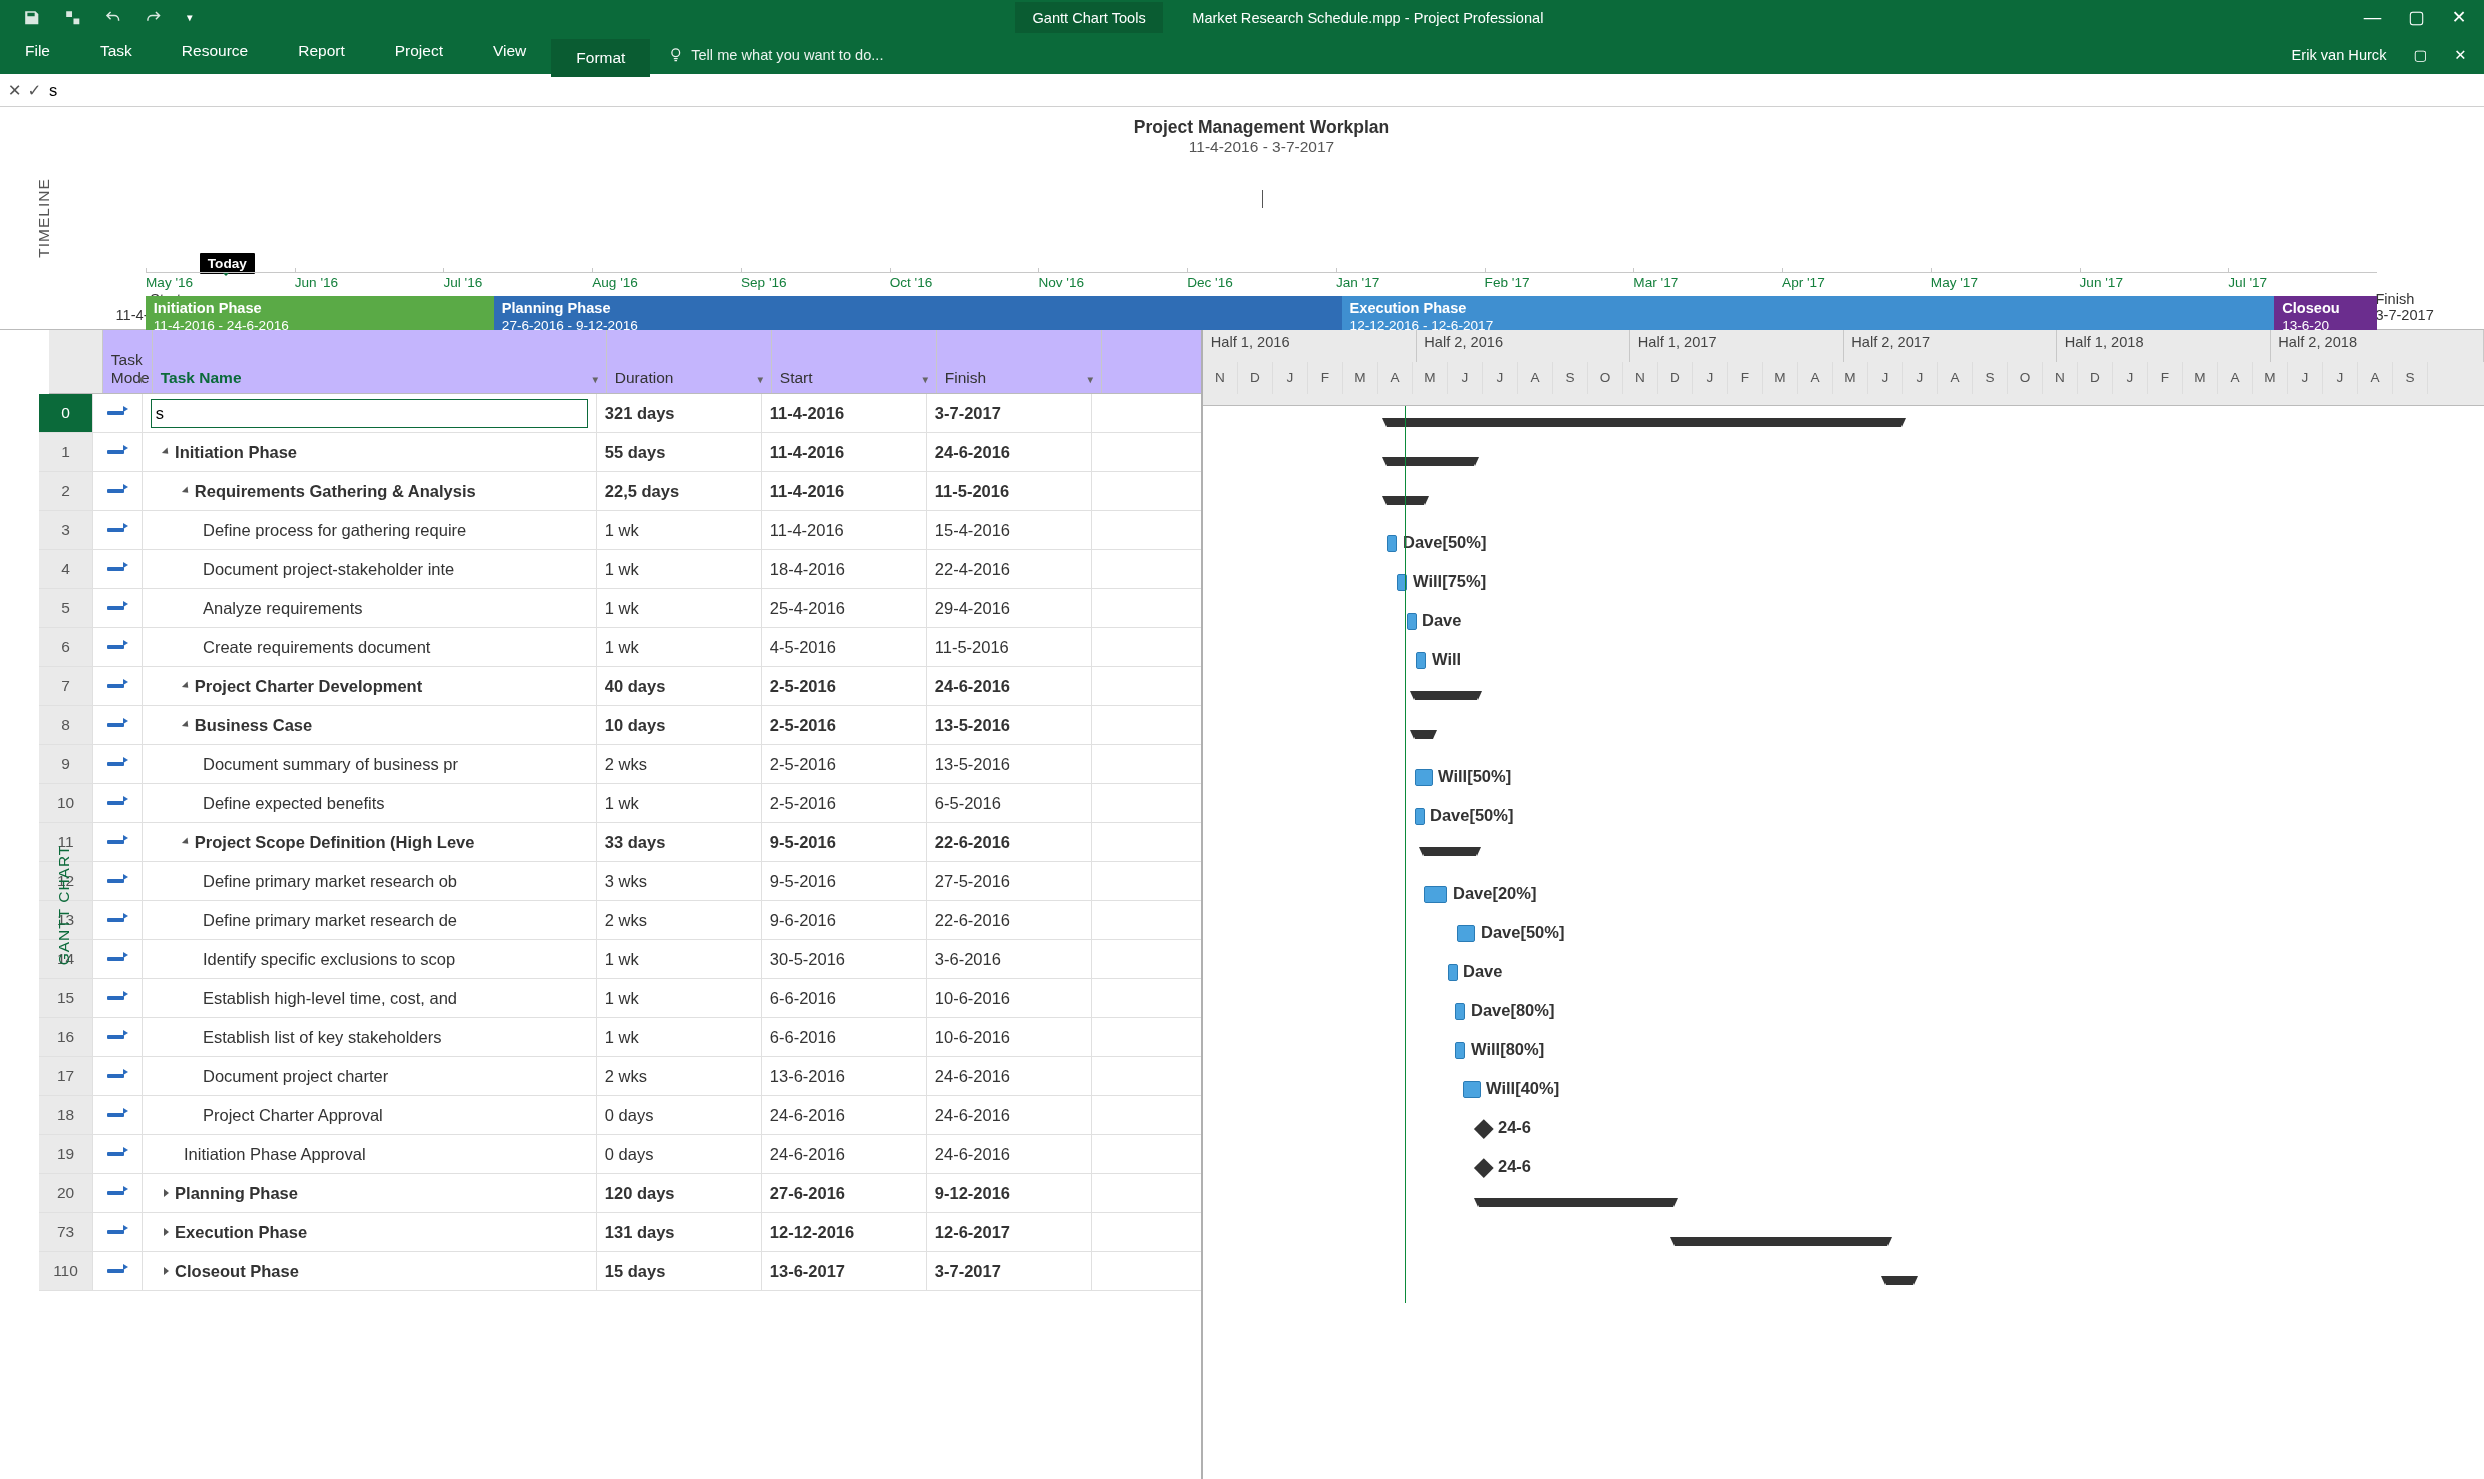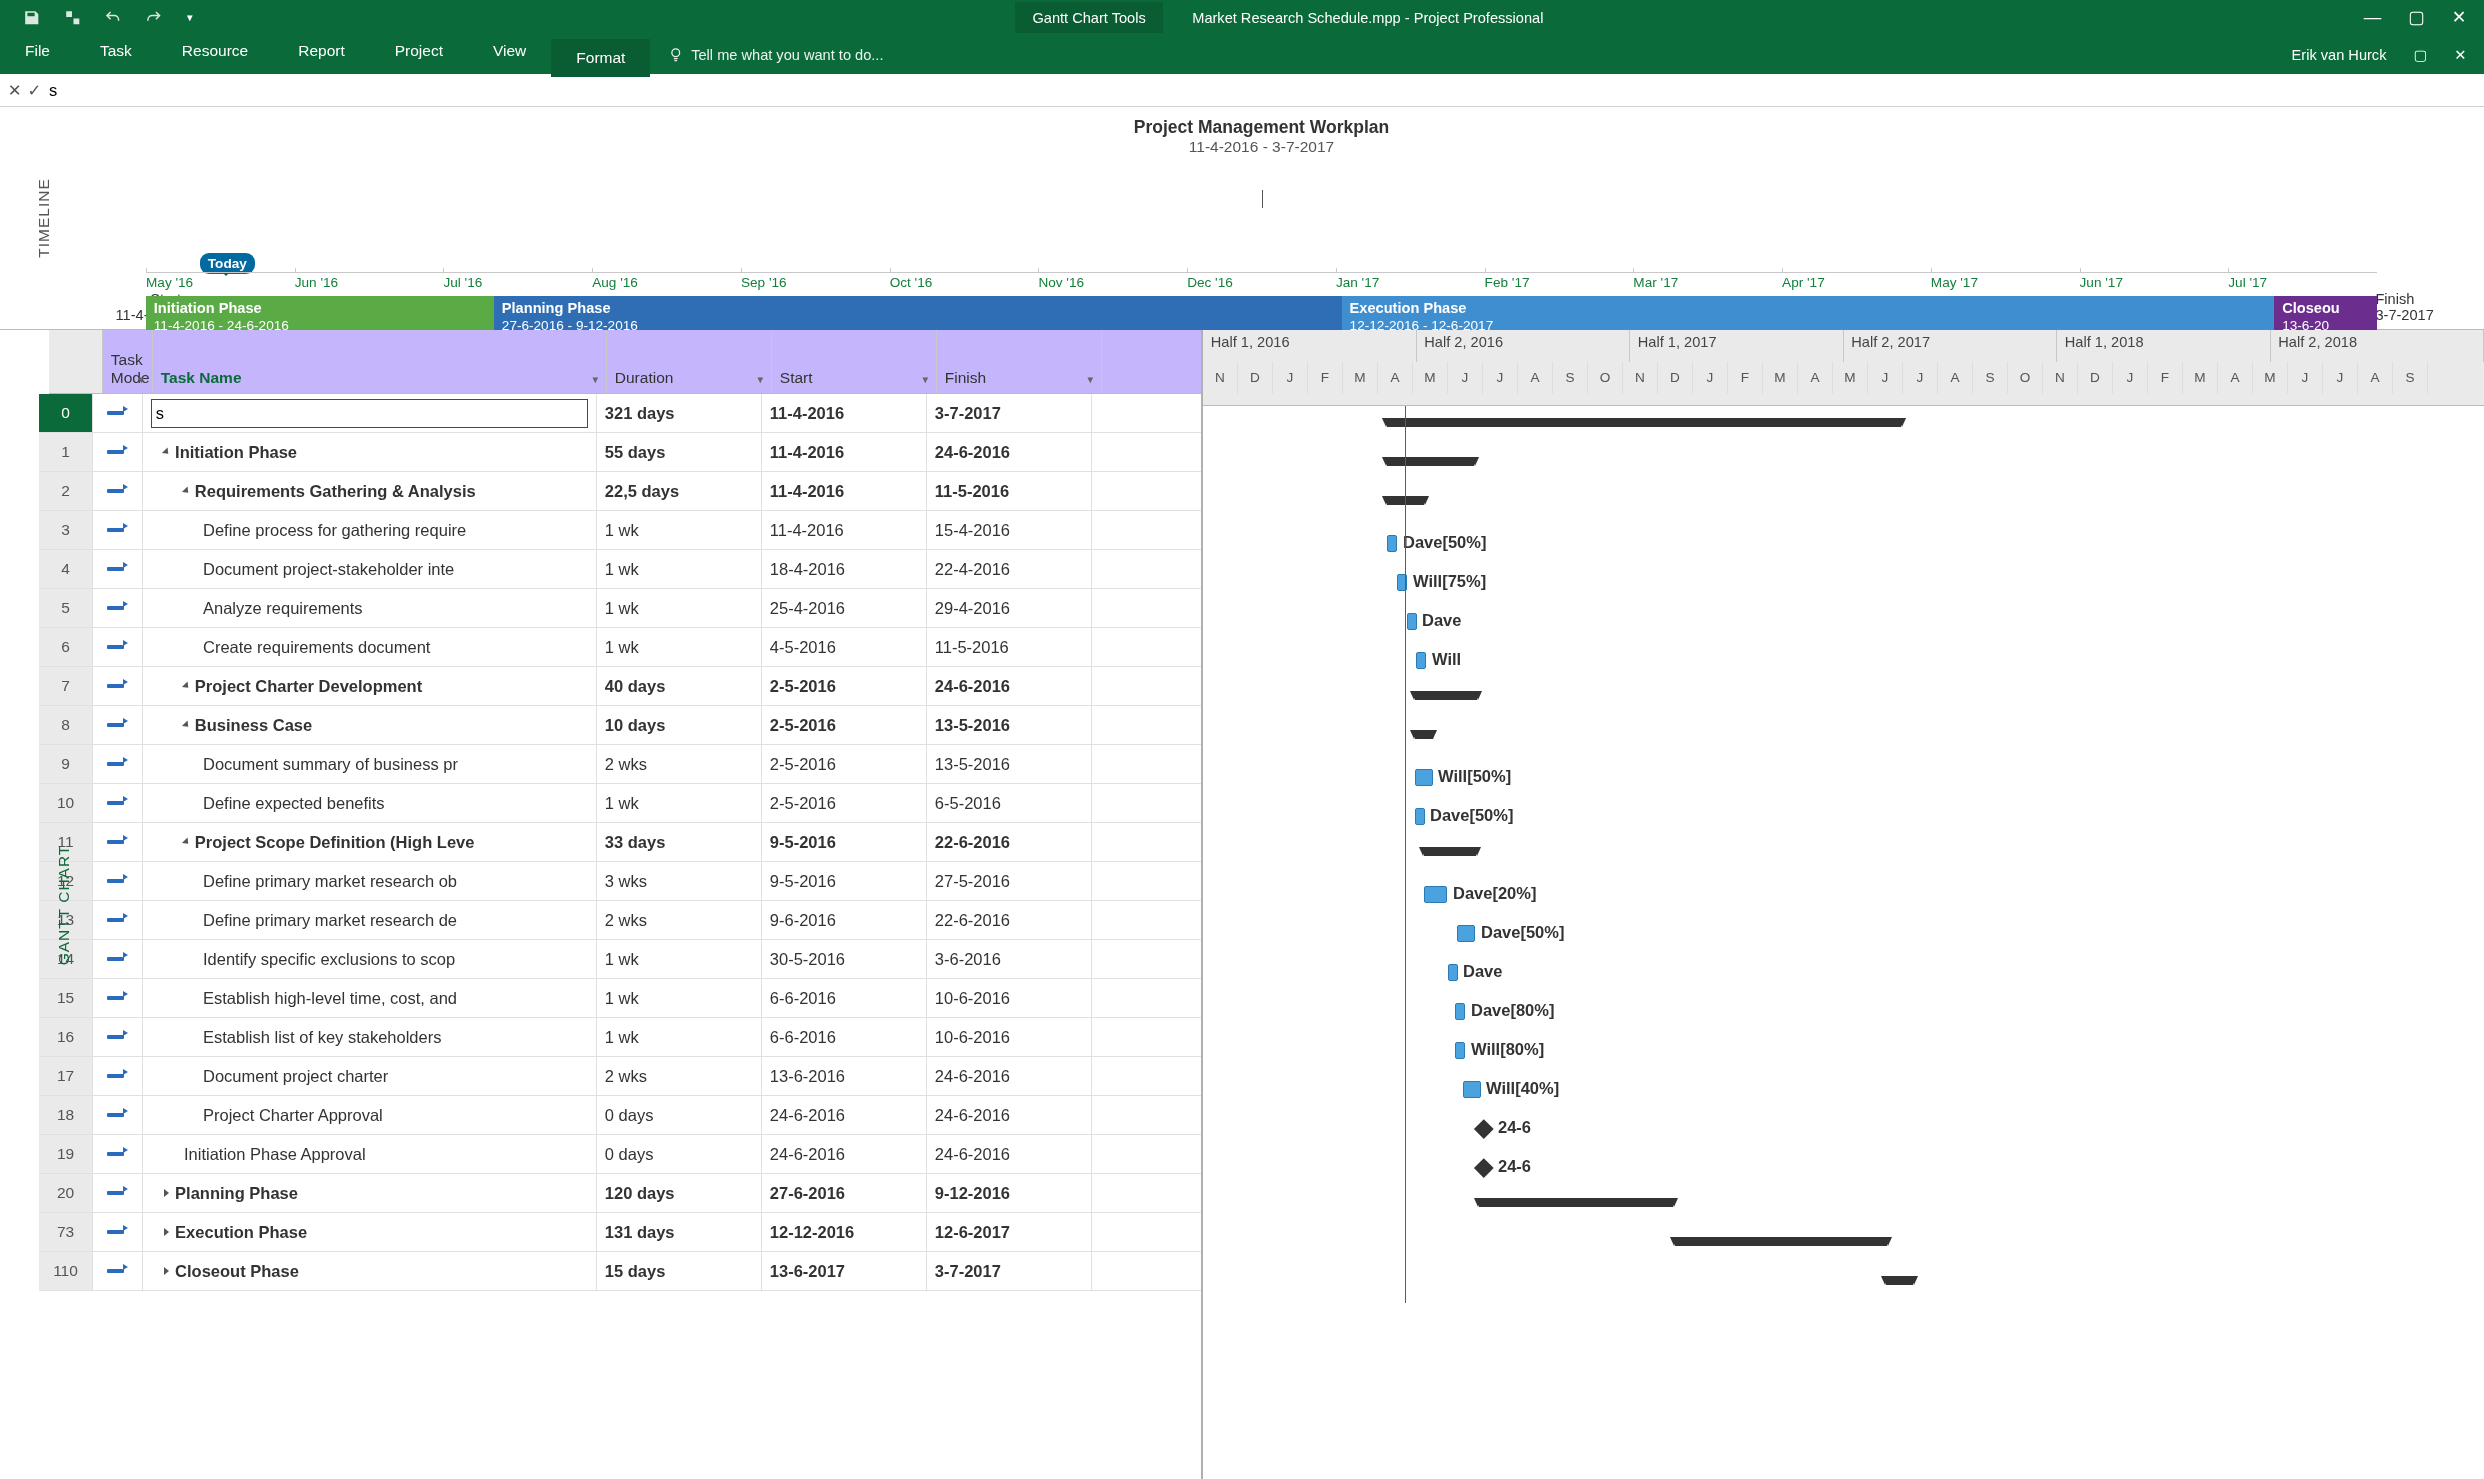--- a/index.html
+++ b/index.html
@@ -25,21 +25,21 @@
 .formula-btns { display:flex; gap:5.8px; color:#555; }
 .formula-input { flex:1; padding:3.9px 7.8px; border:none; outline:none; font-size:16.5px; }
 
 
 .timeline-wrap { position: relative; height: 223px; border-bottom: 1px solid #bbb;}
 .v-label { position:absolute; left:3.9px; top:50%; transform: translateY(-50%) rotate(-90deg); transform-origin:center; font-size:15.5px; color:#555; letter-spacing:1px;}
 .timeline-inner { margin-left: 39px; height:100%; position:relative; padding-top: 9.7px;}
 .tl-title { text-align:center; font-size:17.5px; font-weight:600;}
 .tl-dates { text-align:center; font-size:15.5px; color:#555;}
 .tl-marker { position:absolute; top:83px; left:50%; width:1px; height:17.5px; background:#555;}
-.today-badge { position:absolute; top:146px; background:#0369a1; color:#fff; font-size:13.6px; font-weight:600; padding:2.9px 7.8px; border-radius:9px;}
+.today-badge { position:absolute; top:146px; background:#000000; color:#fff; font-size:13.6px; font-weight:600; padding:2.9px 7.8px; border-radius:1px;}
 .today-badge::after { content:''; position:absolute; bottom:-5.8px; left:50%; margin-left:-4.9px; border:4.9px solid transparent; border-top-color:#0b6a3a;}
 .tl-scale { position:absolute; top:165px; left:107px; right:107px; height:21.3px; border-top:1px solid #c8c8c8; display:flex;}
 .tl-tick { flex:1; font-size:13.6px; color:#15803d; padding-top:1.9px; text-align:left; position:relative;}
 .tl-tick::before { content:''; position:absolute; left:0; top:-4.9px; width:1px; height:4.9px; background:#c8c8c8;}
 .tl-start { position:absolute; top:184px; left:45px; text-align:right; width:97px; font-size:14.6px; color:#333;}
 .tl-finish { position:absolute; top:184px; right:11.6px; text-align:left; width:97px; font-size:14.6px; color:#333;}
 .tl-bars { position:absolute; top:189px; left:107px; right:107px; height:45px;}
 .tl-bar { position:absolute; top:0; height:45px; color:#fff; padding:3.9px 7.8px; font-size:14.6px; overflow:hidden;}
 .tl-bar .b1 { font-weight:600; line-height:17.5px;}
 .tl-bar .b2 { font-size:13.6px; line-height:17.5px;}

